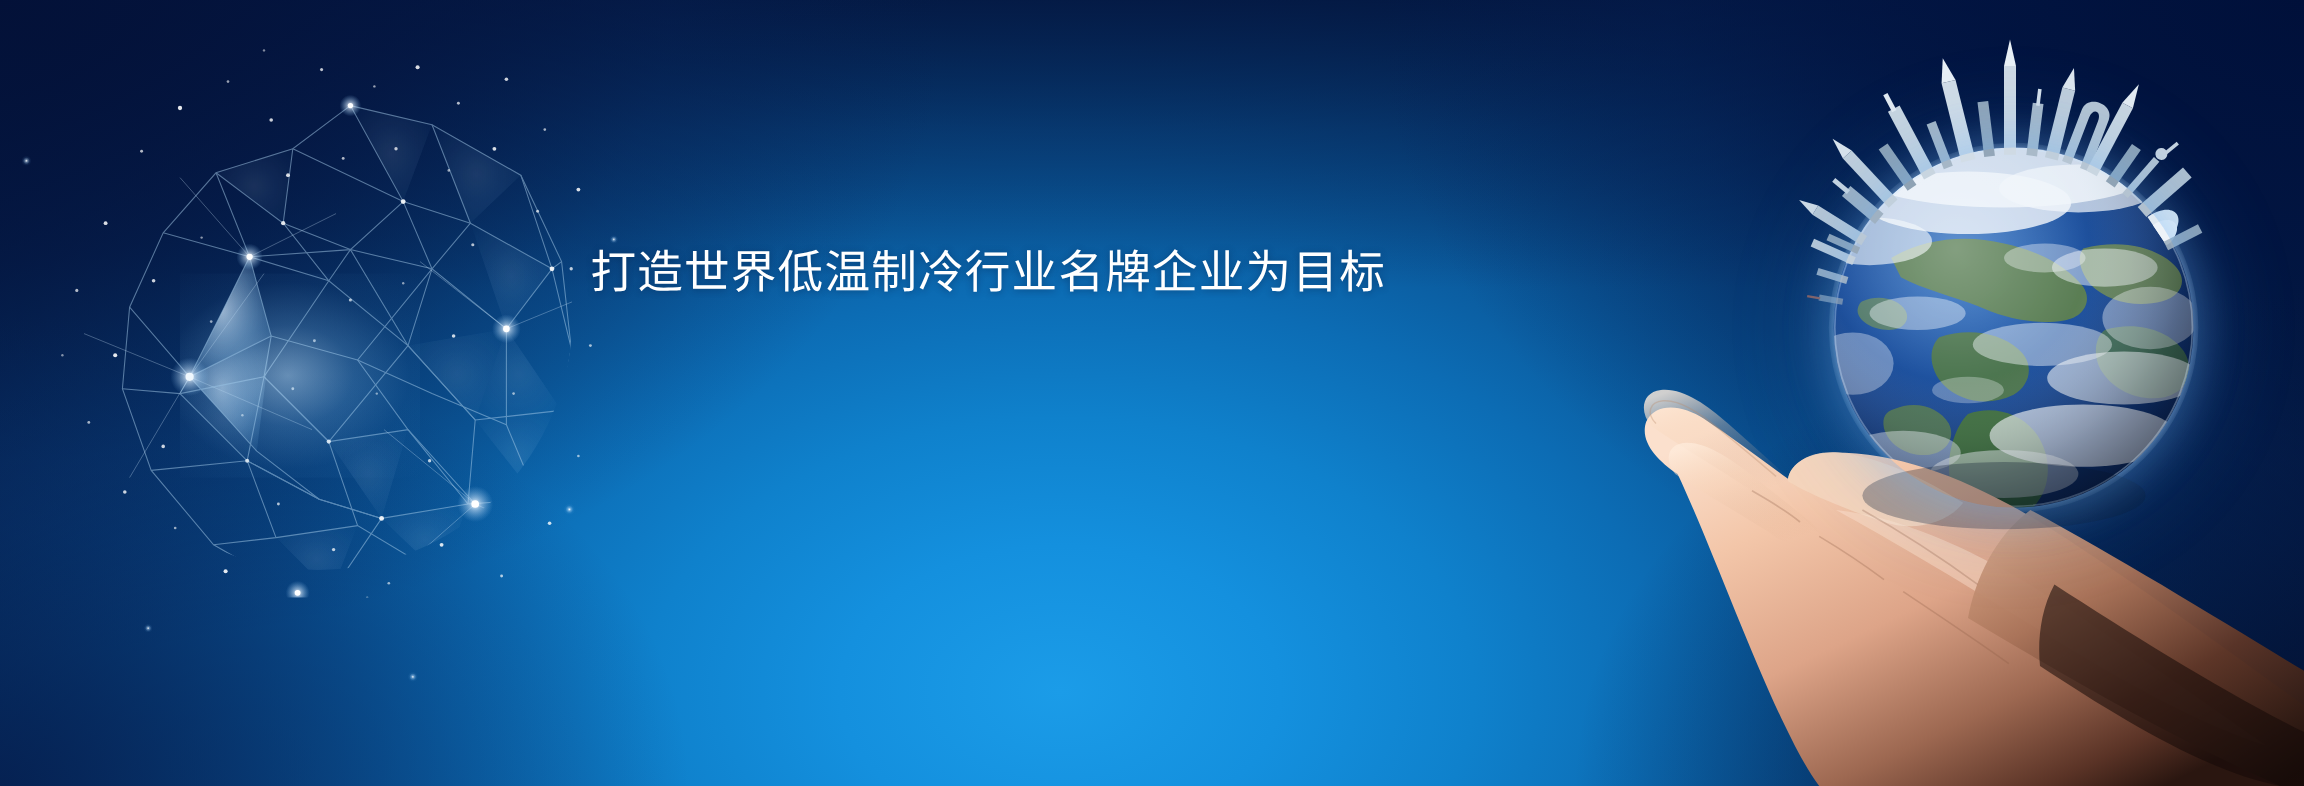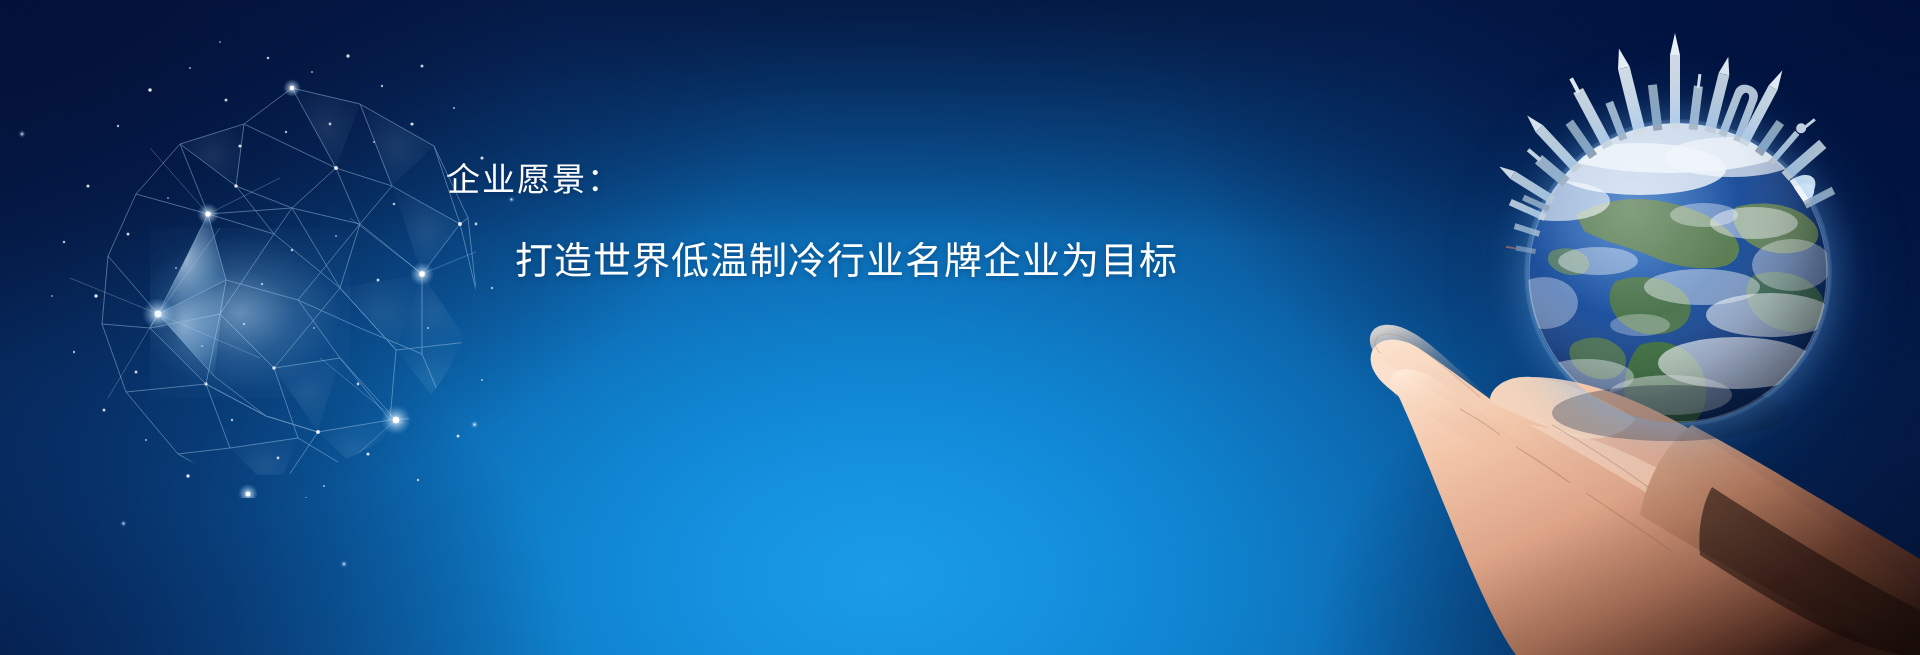--- a/index.html
+++ b/index.html
@@ -88,21 +88,21 @@
     font-size:33px;
     line-height:1;
     color:#ffffff;
     letter-spacing:2px;
     font-weight:400;
     text-shadow:0 1px 5px rgba(0,30,70,0.45);
     white-space:nowrap;
   }
   .line-2{
     margin-top:46px;
-    margin-left:68px;
+    margin-left:45px;
     font-size:38px;
     line-height:1;
     color:#ffffff;
     letter-spacing:1px;
     font-weight:400;
     text-shadow:0 1px 6px rgba(0,30,70,0.45);
     white-space:nowrap;
   }
 
   
@@ -293,21 +293,20 @@
     <div class="sphere-glow"></div>
   </div>
 
   <div class="sparkle" style="left:18px;  top:130px; width:8px;  height:8px;"></div>
   <div class="sparkle" style="left:508px; top:196px; width:7px;  height:7px;"></div>
   <div class="sparkle" style="left:470px; top:420px; width:9px;  height:9px;"></div>
   <div class="sparkle" style="left:120px; top:520px; width:7px;  height:7px;"></div>
   <div class="sparkle" style="left:340px; top:560px; width:8px;  height:8px;"></div>
 
   <div class="text-block">
-    <div class="line-1">企业愿景：</div>
     <div class="line-2">打造世界低温制冷行业名牌企业为目标</div>
   </div>
 
   <div class="hand-globe">
     <svg viewBox="0 0 590 560" xmlns="http://www.w3.org/2000/svg" aria-hidden="true">
       <defs>
         <radialGradient id="oceanGrad" cx="36%" cy="32%" r="78%">
           <stop offset="0%" stop-color="#2a6fc4"></stop>
           <stop offset="42%" stop-color="#1a4f9e"></stop>
           <stop offset="72%" stop-color="#12397c"></stop>

